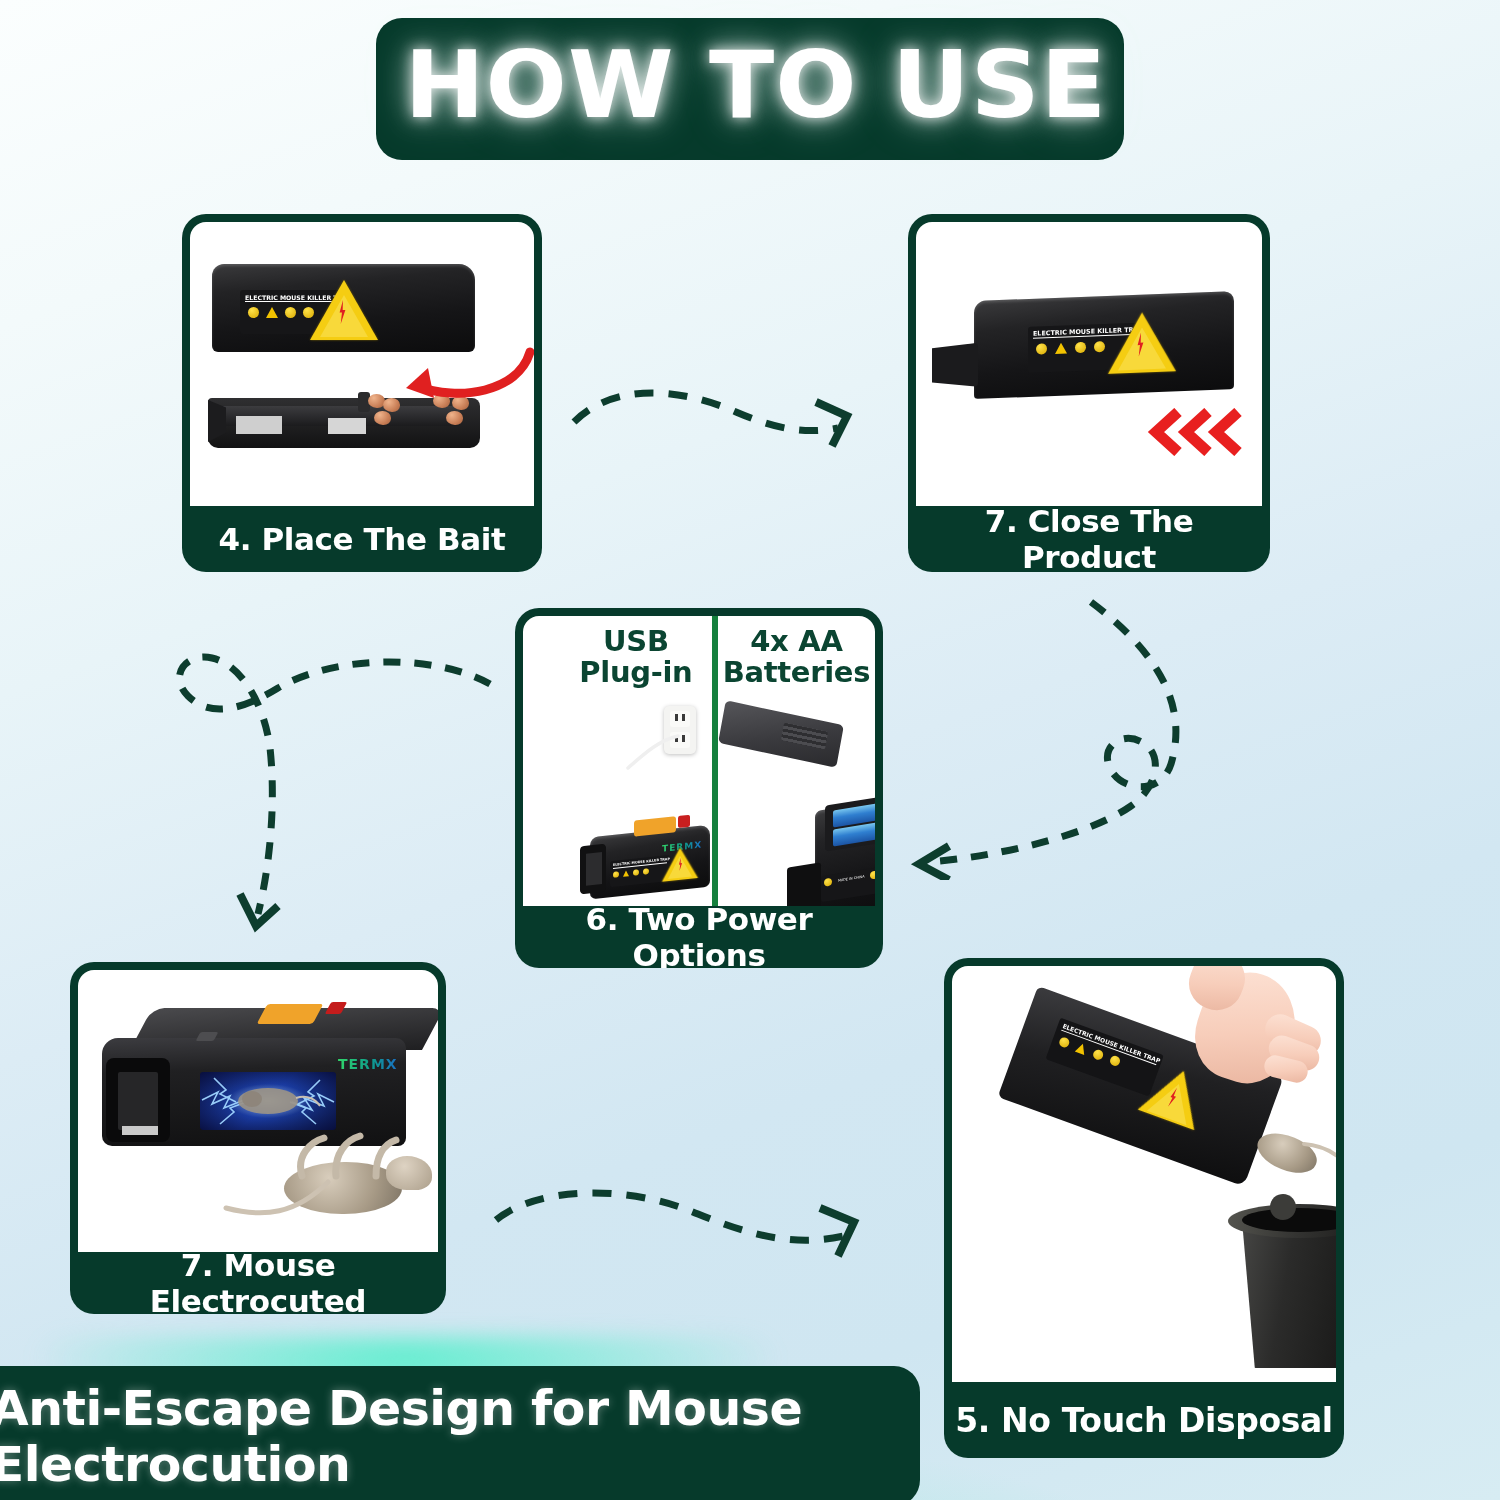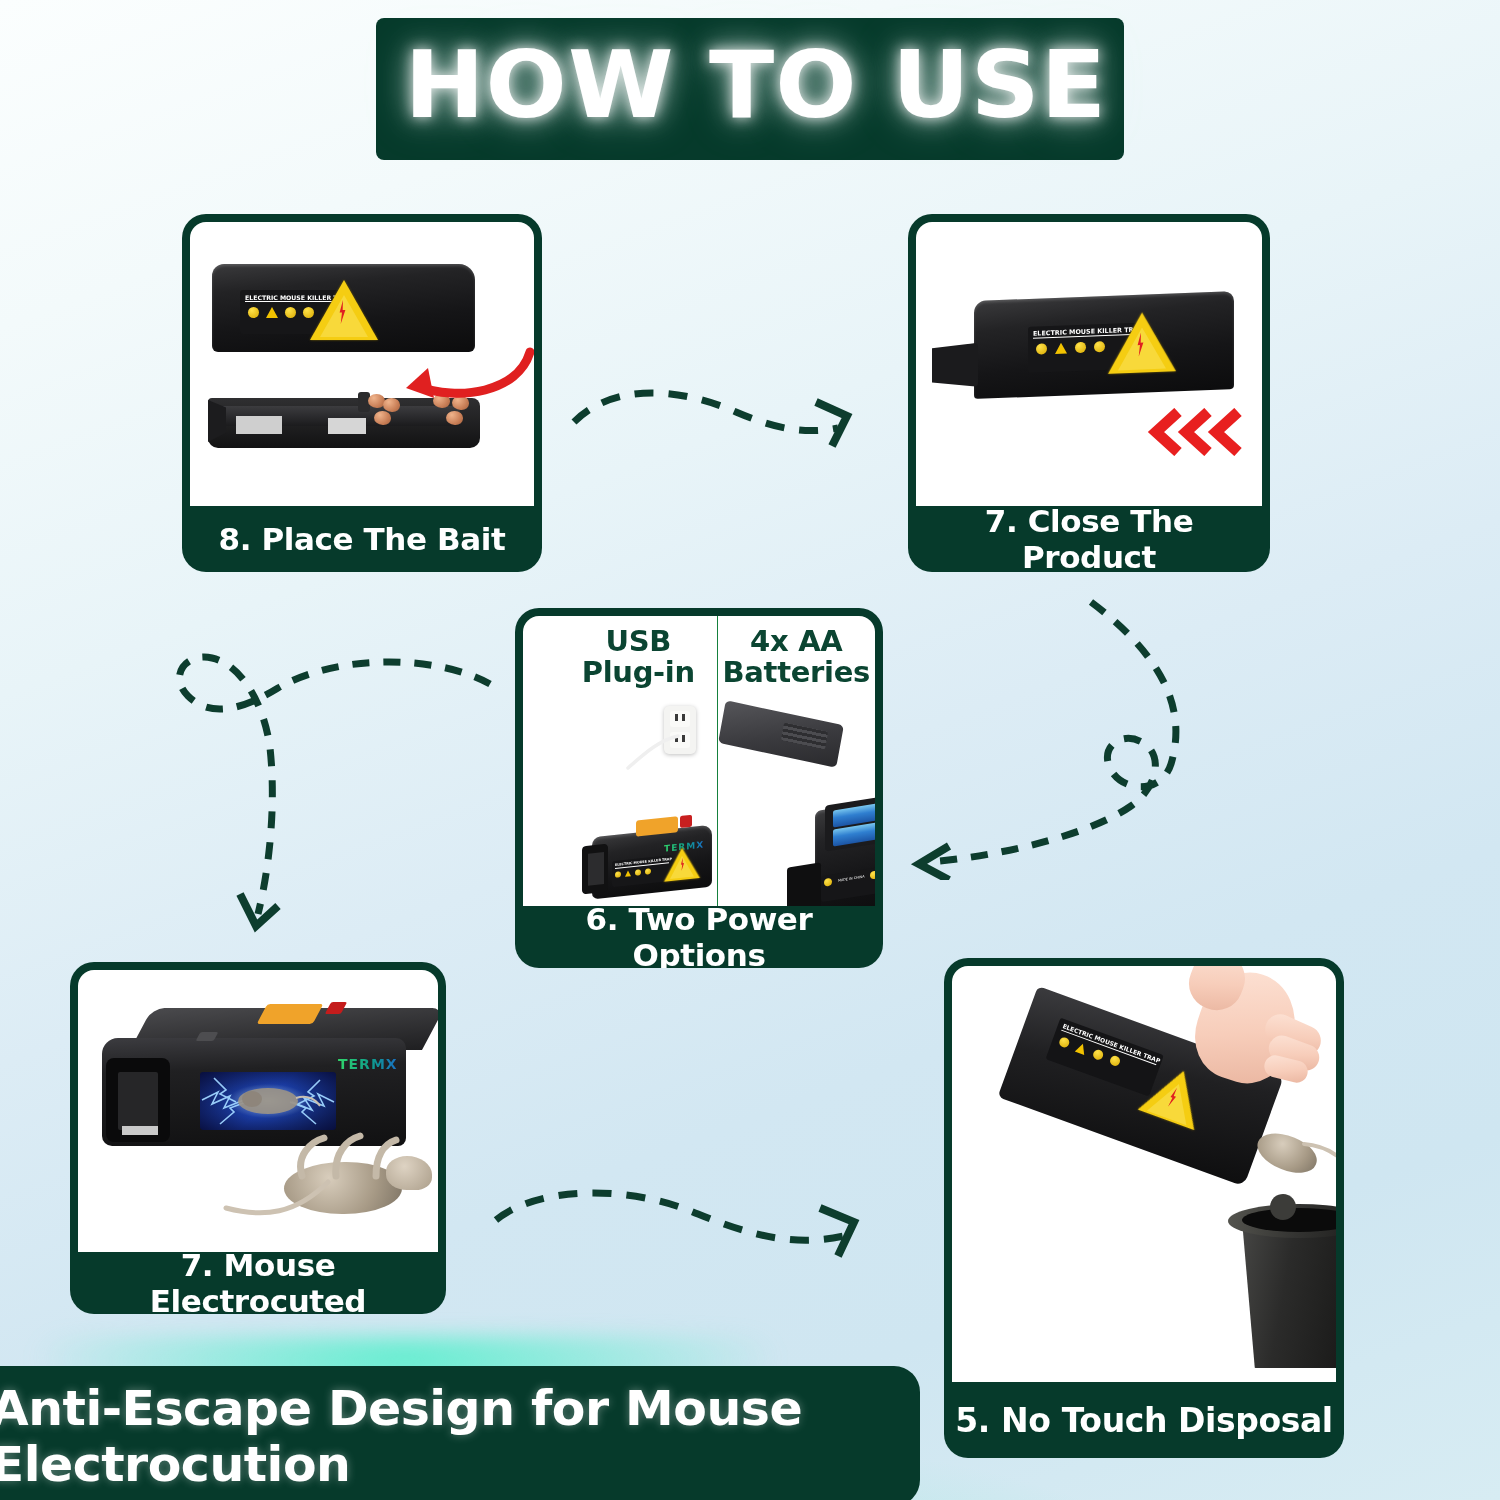--- a/index.html
+++ b/index.html
@@ -29,21 +29,21 @@
   }
 
   
   .header-banner {
     position: absolute;
     left: 376px;
     top: 18px;
     width: 748px;
     height: 142px;
     background: #063a2b;
-    border-radius: 8px;
+    border-radius: 26px;
     display: flex;
     align-items: center;
     justify-content: center;
     padding-left: 12px;
   }
   .header-title {
     font-family: "DejaVu Sans", sans-serif;
     font-weight: bold;
     font-size: 92px;
     line-height: 1;
@@ -102,21 +102,21 @@
   .split-photo { display: flex; }
   .split-half {
     flex: 1 1 50%;
     position: relative;
     display: flex;
     flex-direction: column;
     align-items: center;
     padding-top: 10px;
     overflow: hidden;
   }
-  .split-half.left { border-right: 1px solid #15803d; margin-left: 37px; }
+  .split-half.left { border-right: 6px solid #15803d; margin-left: 37px; }
   .split-title {
     color: #0b4532;
     font-family: "DejaVu Sans", sans-serif;
     font-weight: bold;
     font-size: 29px;
     line-height: 1.08;
     text-align: center;
     letter-spacing: -0.3px;
   }
 
@@ -324,21 +324,21 @@
 
       <div class="bait" style="left:243px; top:172px; width:17px; height:14px;"></div>
       <div class="bait" style="left:262px; top:174px; width:17px; height:14px;"></div>
       <div class="bait" style="left:256px; top:189px; width:17px; height:14px;"></div>
 
       <svg class="connector" style="left:178px; top:118px;" width="170" height="70" viewBox="0 0 170 70">
         <path d="M162 12 C150 52, 92 62, 48 46" fill="none" stroke="#e02020" stroke-width="9" stroke-linecap="round"></path>
         <path d="M60 28 L38 48 L66 58 Z" fill="#e02020"></path>
       </svg>
     </div>
-    <div class="card-label">8. Place The Bait</div>
+    <div class="card-label">4. Place The Bait</div>
   </div>
 
   <div class="card" id="card-2">
     <div class="card-photo">
       <div class="trap-body prod" style="left:58px; top:74px; width:260px; height:98px; border-radius:12px 10px 4px 4px; transform:skewY(-2.2deg);">
         <div class="warn-label" style="left:54px; top:28px; width:114px; height:46px;">
           <div style="padding:4px 4px 0 5px; width:100%;">
             <div class="warn-text" style="font-size:6.4px;">ELECTRIC MOUSE KILLER TRAP</div>
             <div style="display:flex; gap:8px; margin-top:5px; align-items:center; padding-left:3px;">
               <span class="warn-dot" style="width:11px;height:11px;"></span>

